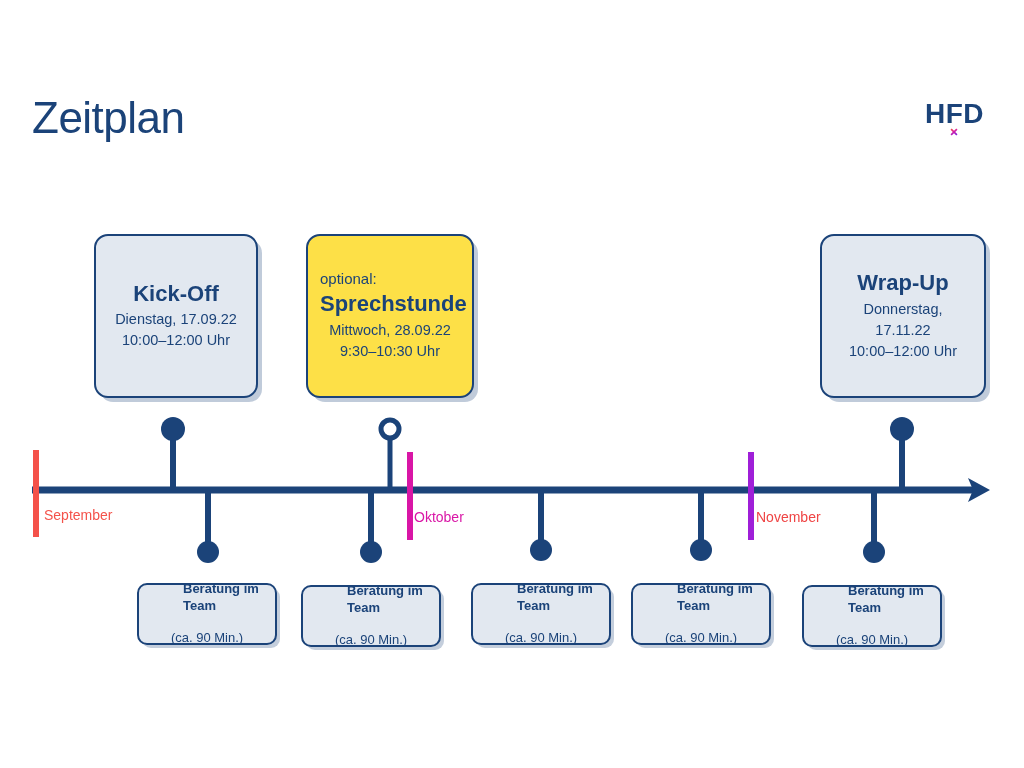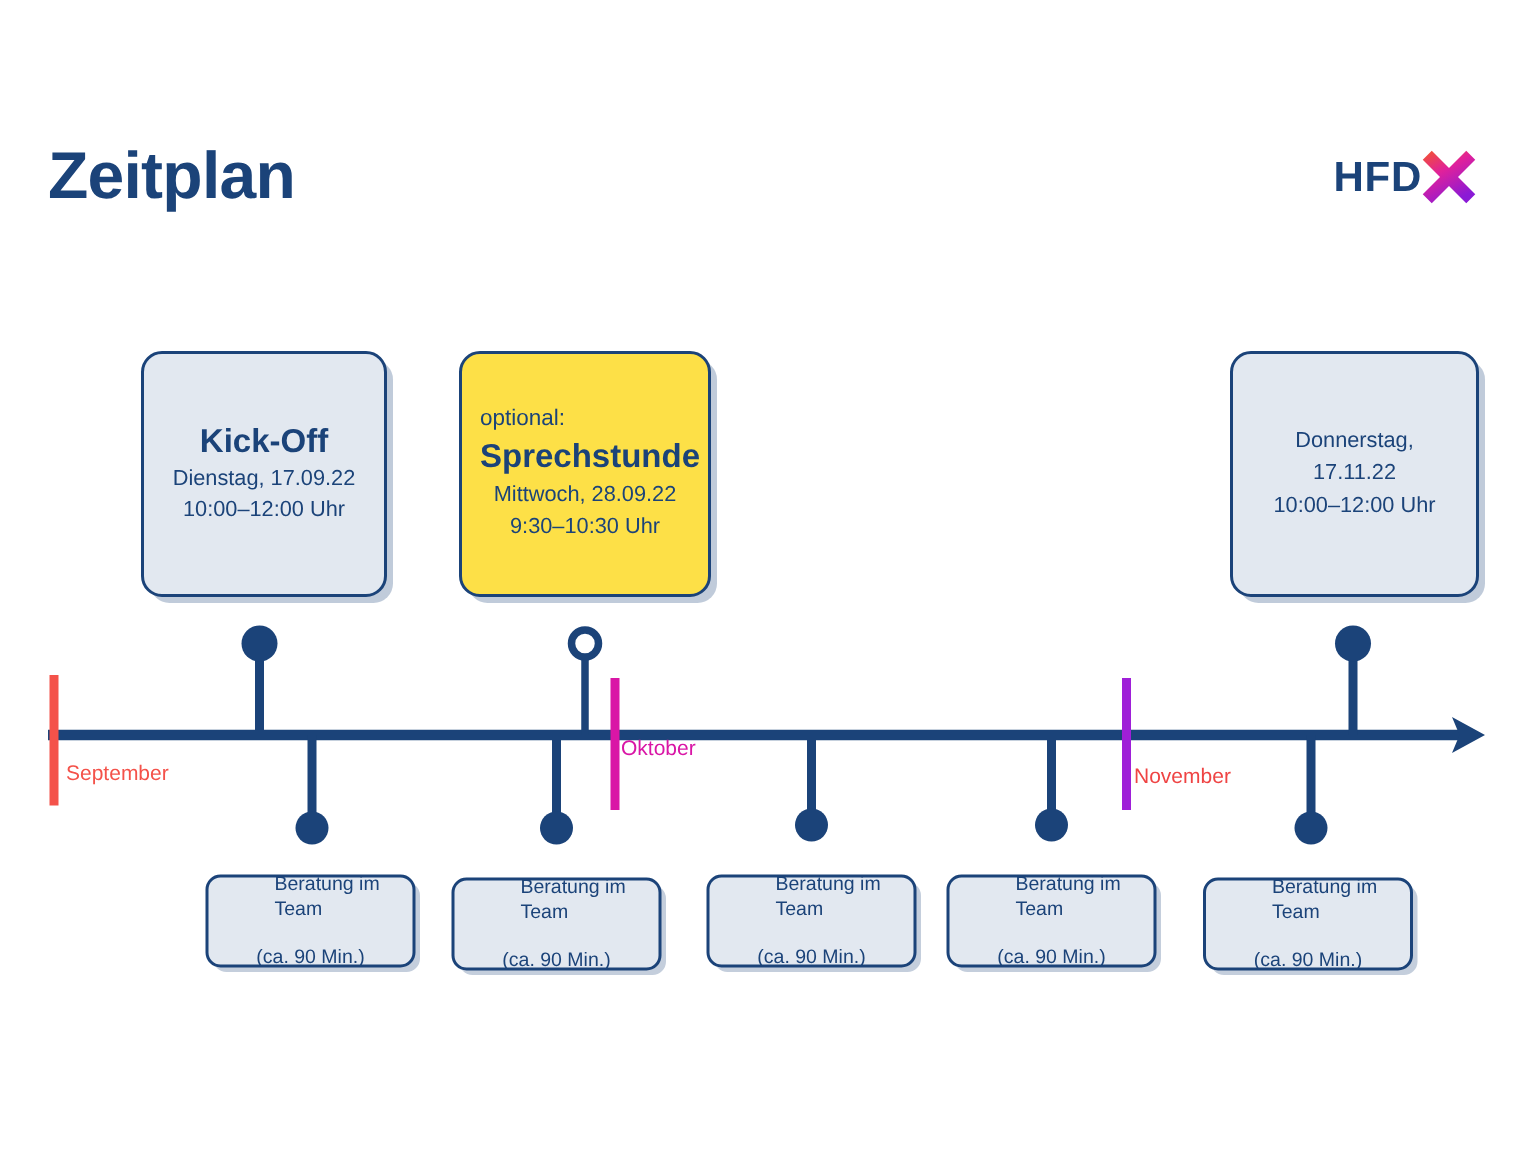--- a/index.html
+++ b/index.html
@@ -14,33 +14,34 @@
     position:relative;
     width:1024px; height:768px;
     background:#ffffff;
   }
 
   
   #page-title {
     position:absolute;
     left:32px; top:96px;
     font-size:44px;
-    font-weight:bold;
+    font-weight:normal;
     color:#1b4379;
     letter-spacing:-0.5px;
     line-height:1;
   }
 
   
   #logo {
     position:absolute;
     right:40px; top:100px;
     display:flex;
     align-items:center;
     height:36px;
+    flex-direction:column;
   }
   #logo .word {
     font-size:28px;
     font-weight:bold;
     color:#1b4379;
     letter-spacing:0.5px;
     line-height:1;
   }
   #logo .xmark {
     width:40px; height:40px;
@@ -98,40 +99,40 @@
 
   
   .month-label {
     position:absolute;
     font-size:14px;
     line-height:1;
     white-space:nowrap;
     text-align:center;
   }
   #month-september { left:44px;  top:508px; color:#f4524a; }
-  #month-oktober   { left:414px; top:491px; color:#d916a6; }
+  #month-oktober   { left:414px; top:510px; color:#d916a6; }
   #month-november  { left:756px; top:510px; color:#ef4444; }
 
   
   .team-box {
     position:absolute;
     width:140px; height:62px;
     background:#e2e8f0;
     border:2px solid #1b4379;
     border-radius:10px;
     box-shadow:4px 4px 0 -1px rgba(27,67,121,0.26);
     color:#1b4379;
     display:flex;
     flex-direction:column;
     align-items:center;
     justify-content:center;
   }
   .team-box .tb-title {
     font-size:13px;
-    font-weight:normal;
+    font-weight:bold;
     line-height:1.3;
     padding-left:44px;
   }
   .team-box .tb-sub {
     font-size:13px;
     font-weight:normal;
     line-height:1.4;
     margin-top:14px;
   }
   #team-box-0 { left:137px; top:583px; }
@@ -168,20 +169,21 @@
   </div>
 
   <div id="card-sprechstunde" class="card white">
     <div class="optional">optional:</div>
     <div class="card-title">Sprechstunde</div>
     <div class="card-date">Mittwoch, 28.09.22</div>
     <div class="card-time">9:30–10:30 Uhr</div>
   </div>
 
   <div id="card-wrapup" class="card filled">
+    <div class="card-title">Wrap-Up</div>
     <div class="card-date">Donnerstag, 17.11.22</div>
     <div class="card-time">10:00–12:00 Uhr</div>
   </div>
 
   <svg id="timeline-svg" viewBox="0 0 1024 170">
 
     <line x1="32" y1="90" x2="975" y2="90" stroke="#1b4379" stroke-width="7"></line>
     <path d="M968,78 L990,90 L968,102 L973,90 Z" fill="#1b4379"></path>
 
     <line x1="36" y1="50" x2="36" y2="137" stroke="#f4524a" stroke-width="6"></line>

